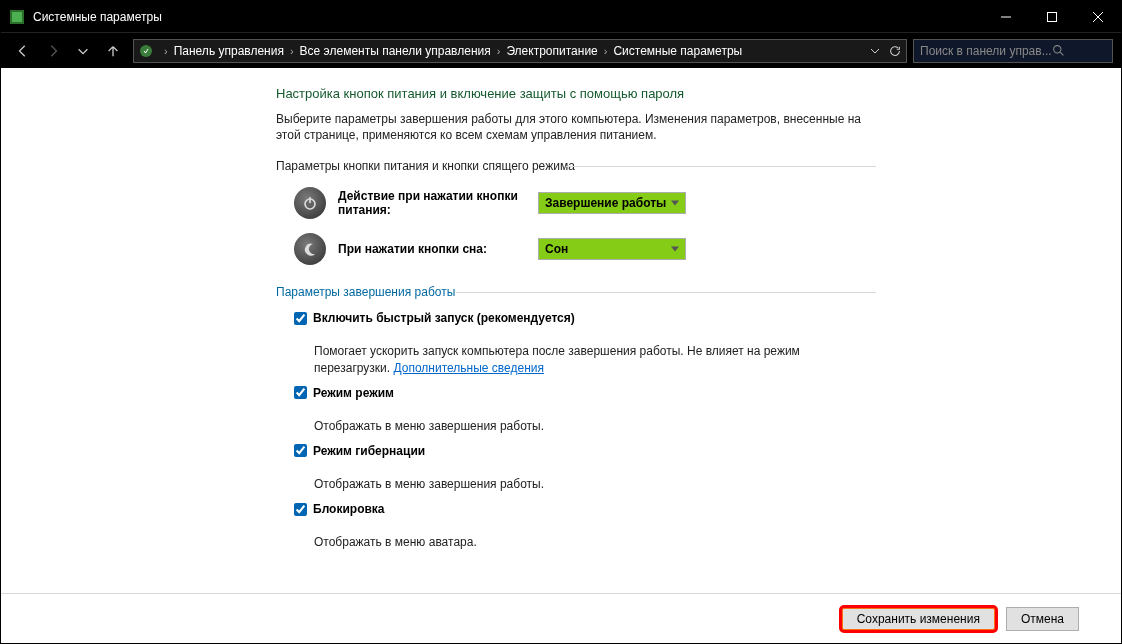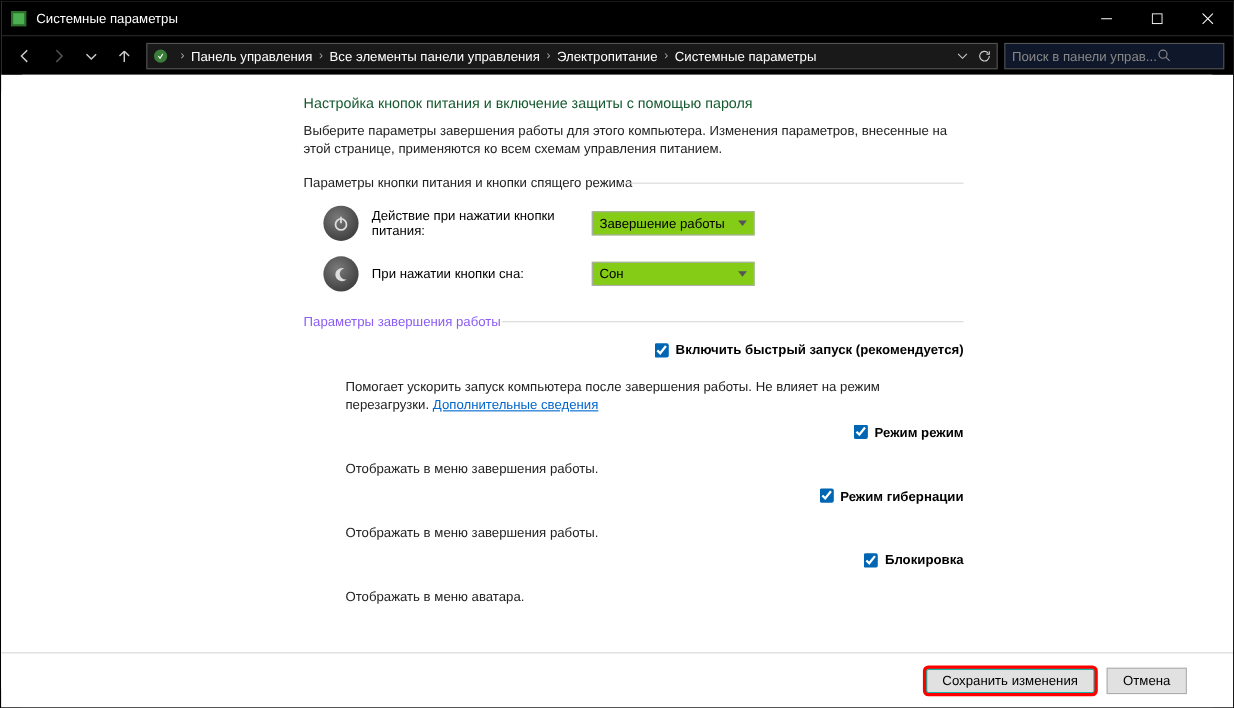--- a/index.html
+++ b/index.html
@@ -30,42 +30,42 @@
   
   .content { flex: 1; background: #fff; display: flex; flex-direction: column; border-radius: 20px; }
   .scroll-area { flex: 1; padding: 18px 0 0 0; overflow: auto; }
   .inner { width: 600px; margin-left: 275px; }
 
   h1.page-title { color: #155a2e; font-size: 13px; font-weight: 400; margin-bottom: 10px; }
   .desc { font-size: 12px; color: #222; margin-bottom: 16px; line-height: 1.35; }
 
   .group-label { font-size: 12px; color: #222; margin-bottom: 14px; position: relative; }
   .group-label::after { content:""; position:absolute; left: 290px; right:0; top:50%; border-top:1px solid #d8d8d8; }
-  .group-label2 { font-size: 12px; color: #8b5cf6; margin-bottom: 12px; margin-top: 20px; position:relative; }
+  .group-label2 { font-size: 12px; color: #0369a1; margin-bottom: 12px; margin-top: 20px; position:relative; }
   .group-label2::after { content:""; position:absolute; left: 180px; right:0; top:50%; border-top:1px solid #d8d8d8; }
 
-  .row { display: flex; align-items: center; margin-bottom: 14px; padding-left: 18px; }
+  .row { display: flex; align-items: center; margin-bottom: 14px; padding-left: 18px; font-weight: bold; }
   .row-icon { width: 32px; height: 32px; border-radius: 50%; background: radial-gradient(circle at 40% 35%, #7a7a7a, #2d2d2d); display:flex; align-items:center; justify-content:center; margin-right: 12px; }
   .row-icon svg { width:16px; height:16px; }
   .row-label { font-size: 12px; width: 200px; }
   .combo { width: 148px; height: 22px; border: 1px solid #adadad; background: #84cc16; font-size: 12px; padding: 0 18px 0 6px; display:flex; align-items:center; position:relative; }
   .combo::after { content:""; position:absolute; right:6px; top:50%; transform:translateY(-50%); border-left:4px solid transparent; border-right:4px solid transparent; border-top:5px solid #555; }
 
   .chk-item { padding-left: 18px; margin-bottom: 10px; }
-  .chk-line { display:flex; align-items:center; gap:6px; font-size:12px;justify-content:flex-end; }
+  .chk-line { display:flex; align-items:center; gap:6px; font-size:12px; }
   .chk-line b { font-weight:700; }
   .chk-sub { font-size: 12px; color:#222; padding-left: 20px; margin-top:18px; line-height:1.35; }
   .chk-sub a { color: #0066cc; text-decoration: underline; }
 
   input[type=checkbox] { width:13px; height:13px; accent-color:#0066b3; }
 
   
   .footer { height: 50px; border-top: 1px solid #d8d8d8; display:flex; align-items:center; justify-content:flex-end; padding-right: 42px; gap: 10px; }
   .btn { height: 24px; padding: 0 14px; font-size: 12px; border: 1px solid #adadad; background: #e1e1e1; display:flex; align-items:center; }
-  .btn.primary { outline: 3px solid #ff0000; outline-offset: -1px; border: 2px solid #14b8a6; border-radius: 3px; }
+  .btn.primary { outline: 3px solid #ff0000; outline-offset: -1px; border: 2px solid #f97316; border-radius: 3px; }
   .btn.primary span { }
 </style>
 </head>
 <body>
 
 <div class="window">
 
   <div class="titlebar">
     <svg class="app-icon" viewBox="0 0 16 16">
         <rect x="1" y="1" width="14" height="14" fill="#2c6e2c"></rect>

